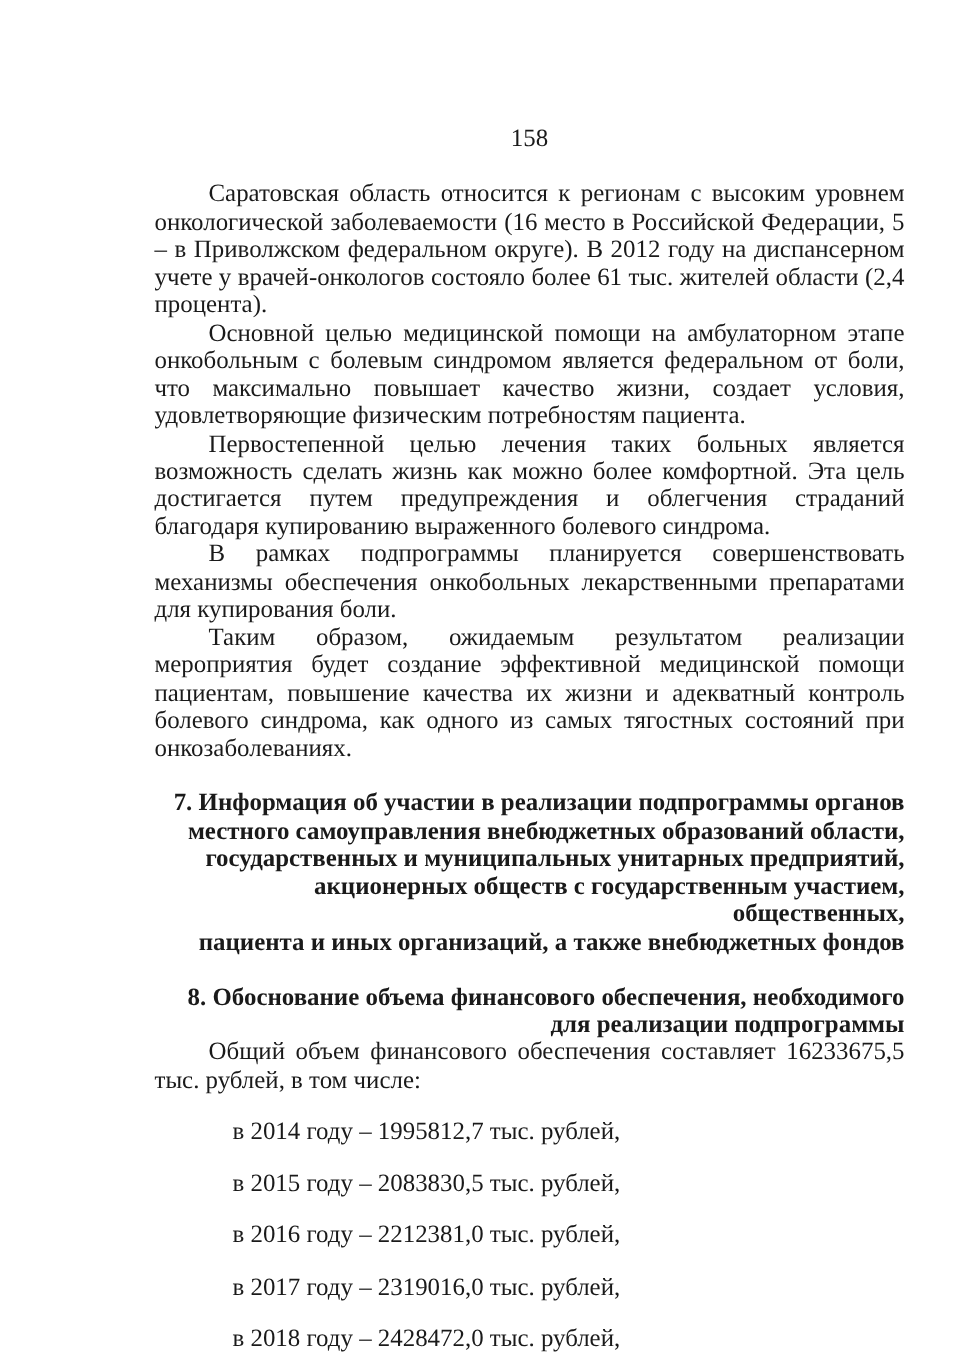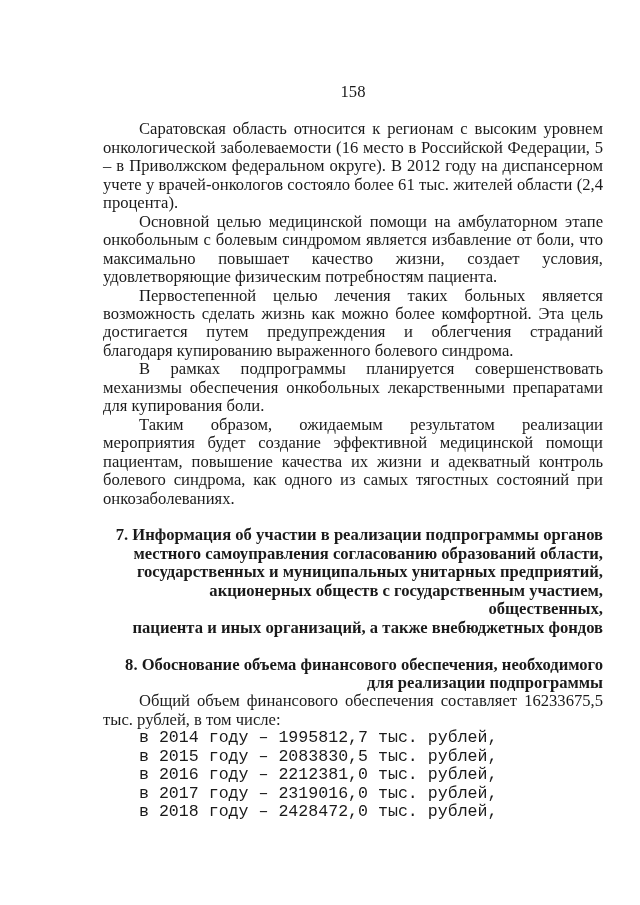--- a/index.html
+++ b/index.html
@@ -6,39 +6,39 @@
   body { width: 640px; height: 905px; position: relative; overflow: hidden; }
   .page {
     position: absolute; left: 103px; top: 41px; width: 500px;
     font-family: "Liberation Serif", "DejaVu Serif", serif;
     font-size: 16.6px; line-height: 18.45px; color: #1a1a1a;
   }
   .page-number { text-align: center; margin-bottom: 19px; margin-top: 42px; }
   p { margin: 0; text-align: justify; text-indent: 36px; }
   .heading { font-weight: bold; text-align: right; text-indent: 0; }
   .gap { height: 18.45px; }
-  .list-item { margin: 0; padding-left: 36px; text-align: left; text-indent: 0; white-space: nowrap; font-family: Liberation Mono, monospace; }
+  .list-item { margin: 16px; padding-left: 36px; text-align: left; text-indent: 0; white-space: nowrap; }
 </style>
 </head>
 <body>
 
 <div class="page">
   <div class="page-number">158</div>
 
   <p>Саратовская область относится к регионам с высоким уровнем онкологической заболеваемости (16 место в Российской Федерации, 5 – в Приволжском федеральном округе). В 2012 году на диспансерном учете у врачей-онкологов состояло более 61 тыс. жителей области (2,4 процента).</p>
-  <p>Основной целью медицинской помощи на амбулаторном этапе онкобольным с болевым синдромом является избавление от боли, что максимально повышает качество жизни, создает условия, удовлетворяющие физическим потребностям пациента.</p>
+  <p>Основной целью медицинской помощи на амбулаторном этапе онкобольным с болевым синдромом является федеральном от боли, что максимально повышает качество жизни, создает условия, удовлетворяющие физическим потребностям пациента.</p>
   <p>Первостепенной целью лечения таких больных является возможность сделать жизнь как можно более комфортной. Эта цель достигается путем предупреждения и облегчения страданий благодаря купированию выраженного болевого синдрома.</p>
   <p>В рамках подпрограммы планируется совершенствовать механизмы обеспечения онкобольных лекарственными препаратами для купирования боли.</p>
   <p>Таким образом, ожидаемым результатом реализации мероприятия будет создание эффективной медицинской помощи пациентам, повышение качества их жизни и адекватный контроль болевого синдрома, как одного из самых тягостных состояний при онкозаболеваниях.</p>
 
   <div class="gap"></div>
 
   <div>
     <p class="heading">7. Информация об участии в реализации подпрограммы органов</p>
-    <p class="heading">местного самоуправления согласованию образований области,</p>
+    <p class="heading">местного самоуправления внебюджетных образований области,</p>
     <p class="heading">государственных и муниципальных унитарных предприятий,</p>
     <p class="heading">акционерных обществ с государственным участием, общественных,</p>
     <p class="heading">пациента и иных организаций, а также внебюджетных фондов</p>
   </div>
 
   <div class="gap"></div>
 
   <div>
     <p class="heading">8. Обоснование объема финансового обеспечения, необходимого</p>
     <p class="heading">для реализации подпрограммы</p>

